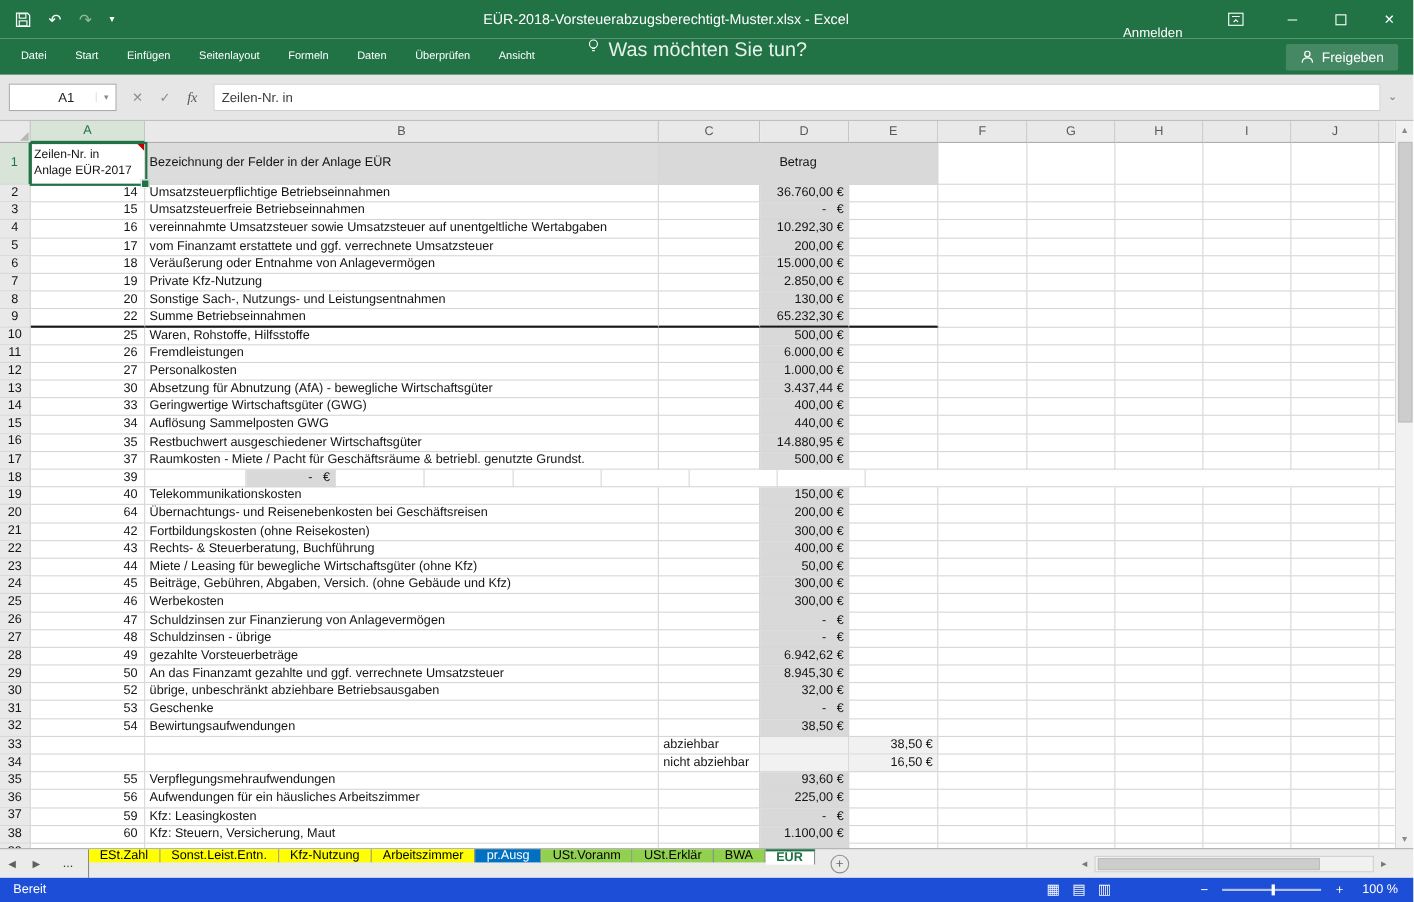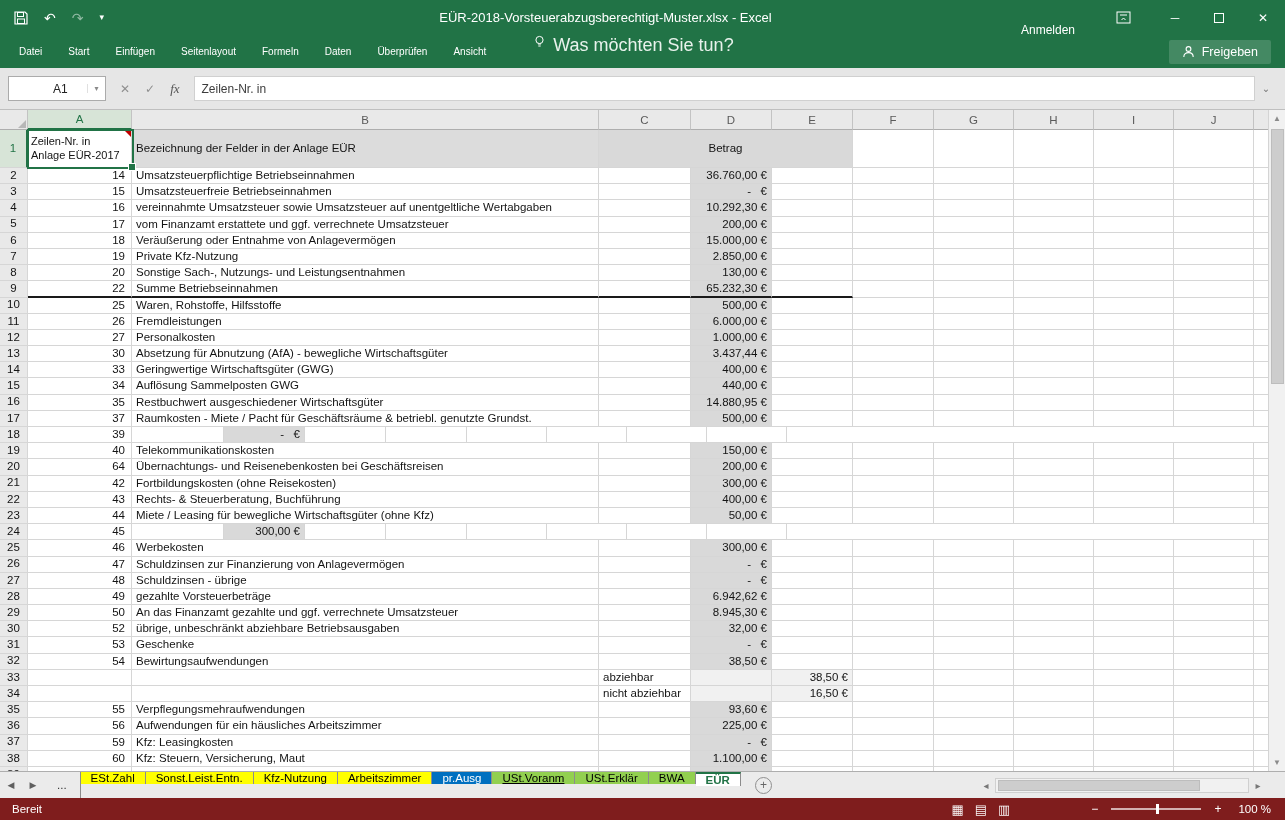--- a/index.html
+++ b/index.html
@@ -90,21 +90,21 @@
   .stab.dots{border-right:1px solid #8c8c8c;color:#333;padding:0 13px;}
   .stab.active{font-weight:bold;border-top:2px solid #217346;}
   .addsheet{width:17px;height:17px;border:1px solid #8f8f8f;border-radius:50%;color:#666;display:flex;
     align-items:center;justify-content:center;font-size:12px;align-self:center;margin-left:14px;flex:none;}
   .hscroll{margin-left:auto;margin-right:18px;display:flex;align-items:center;width:290px;flex:none;}
   .hscroll .sarr{width:18px;text-align:center;color:#777;font-size:10px;flex:none;}
   .htrack{flex:1;height:15px;background:#f1f1f1;border:1px solid #d0d0d0;display:flex;align-items:center;}
   .hthumb{width:80%;height:11px;background:#cdcdcd;border:1px solid #bdbdbd;margin-left:2px;}
 
   
-  .statusbar{height:22px;background:#7f1d1d;color:#fff;display:flex;align-items:center;font-size:11.5px;flex:none;}
+  .statusbar{height:22px;background:#1d4ed8;color:#fff;display:flex;align-items:center;font-size:11.5px;flex:none;}
   .sb-left{padding-left:12px;}
   .sb-right{margin-left:auto;display:flex;align-items:center;gap:11px;padding-right:14px;}
   .vicon{font-size:13px;opacity:.95;}
   .ztrack{width:90px;height:2px;background:rgba(255,255,255,.65);position:relative;margin:0 2px;}
   .zthumb{position:absolute;left:50%;top:-4px;width:3px;height:10px;background:#fff;}
   .zbtn{font-size:12px;}
   .zoomlvl{margin-left:6px;}
   svg{display:block;}
 </style>
 </head>
@@ -522,20 +522,21 @@
             <div class="cF"></div>
             <div class="cG"></div>
             <div class="cH"></div>
             <div class="cI"></div>
             <div class="cJ"></div>
             <div class="cK"></div>
           </div>
           <div class="grow">
             <div class="rowh">24</div>
             <div class="cA num">45</div>
+            <div class="cB">Beiträge, Gebühren, Abgaben, Versich. (ohne Gebäude und Kfz)</div>
             <div class="cC"></div>
             <div class="cD amt">300,00 €</div>
             <div class="cE amt"></div>
             <div class="cF"></div>
             <div class="cG"></div>
             <div class="cH"></div>
             <div class="cI"></div>
             <div class="cJ"></div>
             <div class="cK"></div>
           </div>
@@ -766,21 +767,21 @@
   <div class="tabbar">
     <span class="navarr">◀</span>
     <span class="navarr">▶</span>
     <div class="stab dots">...</div>
     <div class="stabs">
         <div class="stab" style="background: rgb(255, 255, 0); color: rgb(0, 0, 0);">ESt.Zahl</div>
         <div class="stab" style="background: rgb(255, 255, 0); color: rgb(0, 0, 0);">Sonst.Leist.Entn.</div>
         <div class="stab" style="background: rgb(255, 255, 0); color: rgb(0, 0, 0);">Kfz-Nutzung</div>
         <div class="stab" style="background: rgb(255, 255, 0); color: rgb(0, 0, 0);">Arbeitszimmer</div>
         <div class="stab" style="background: rgb(0, 112, 192); color: rgb(255, 255, 255);">pr.Ausg</div>
-        <div class="stab" style="background: rgb(146, 208, 80); color: rgb(0, 0, 0); text-decoration: underline;">USt.Voranm</div>
+        <div class="stab" style="background: rgb(146, 208, 80); color: rgb(0, 0, 0);">USt.Voranm</div>
         <div class="stab" style="background: rgb(146, 208, 80); color: rgb(0, 0, 0);">USt.Erklär</div>
         <div class="stab" style="background: rgb(146, 208, 80); color: rgb(0, 0, 0);">BWA</div>
         <div class="stab active" style="background: rgb(255, 255, 255); color: rgb(33, 115, 70);">EÜR</div>
       </div>
     <div class="addsheet">+</div>
     <div class="hscroll">
       <span class="sarr">◂</span>
       <div class="htrack">
           <div class="hthumb"></div>
         </div>

